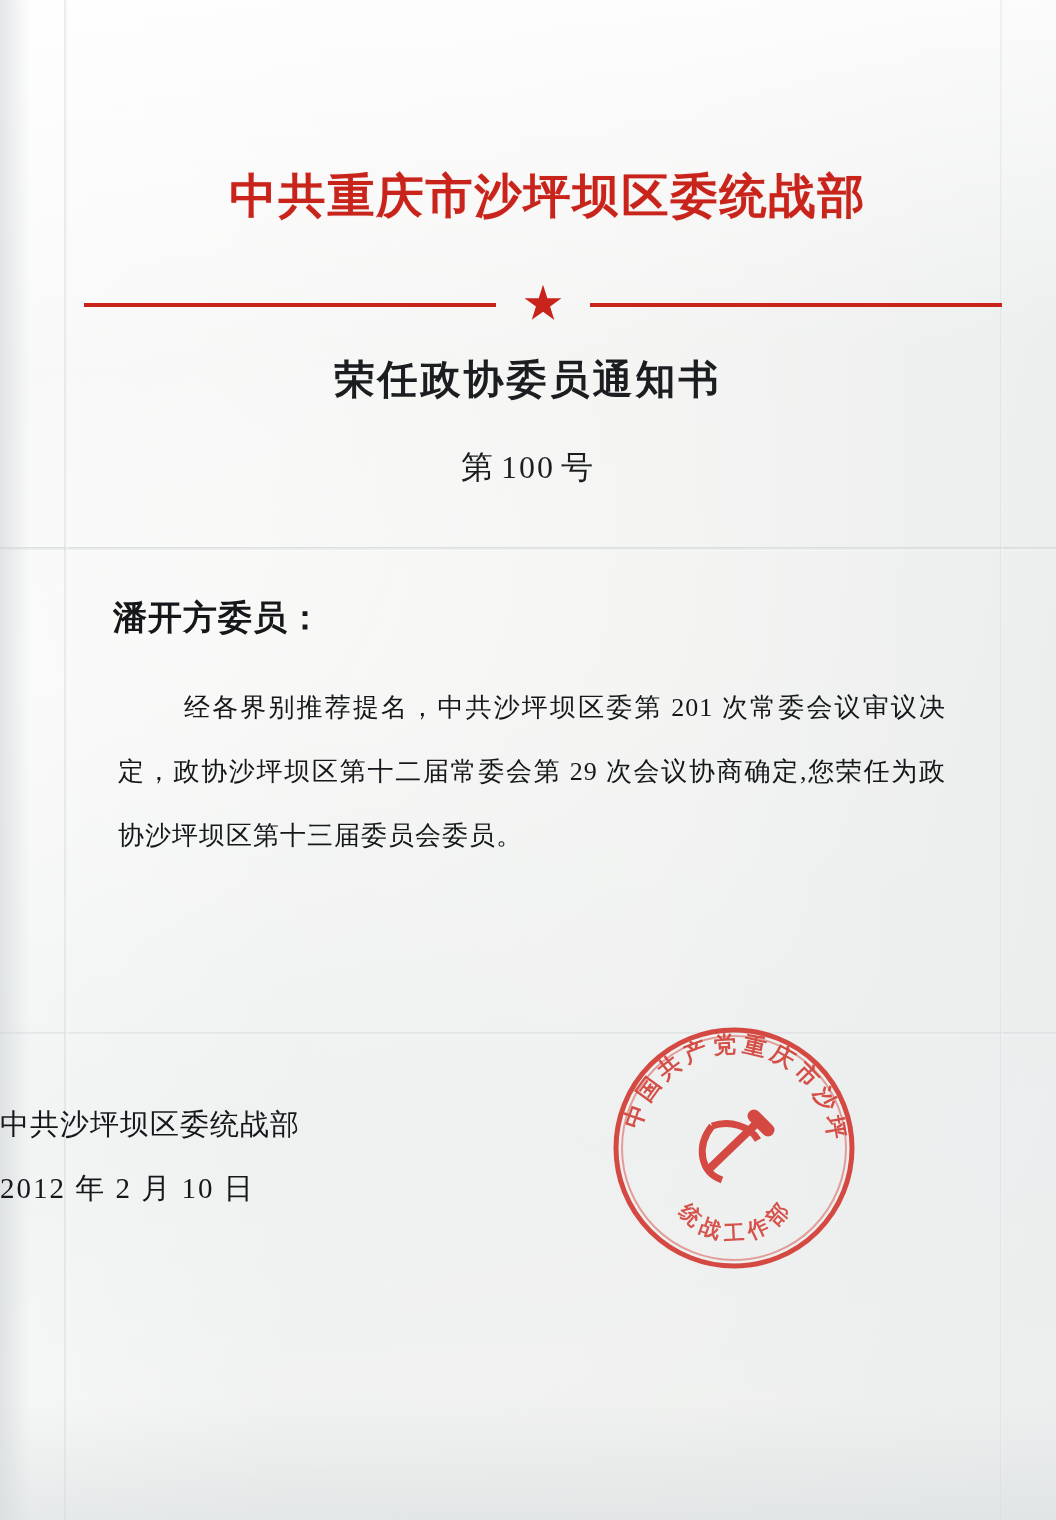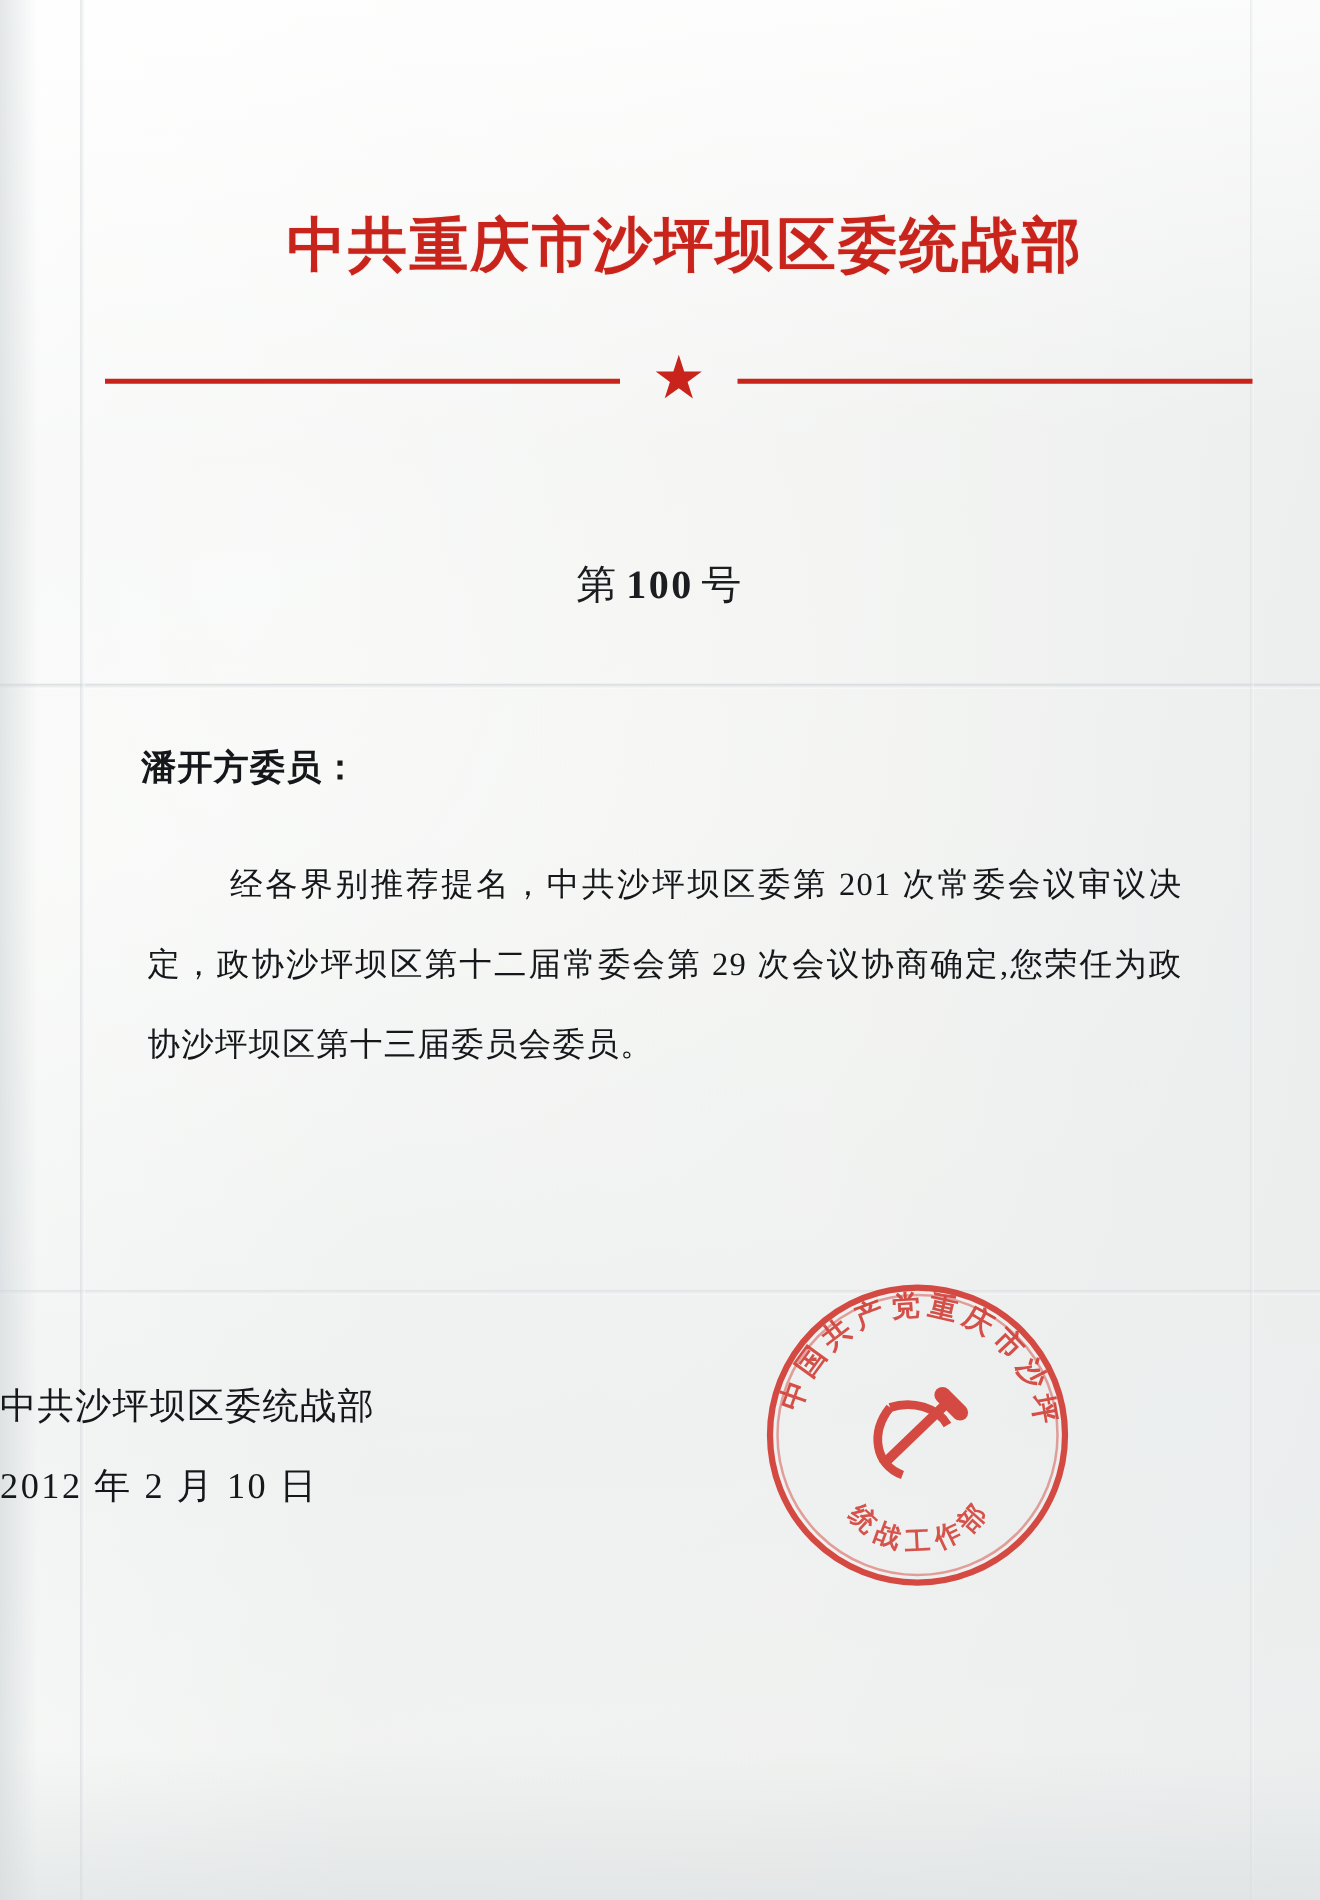--- a/index.html
+++ b/index.html
@@ -122,31 +122,30 @@
     left: 0;
     width: 100%;
     text-align: center;
     font-size: 32px;
     letter-spacing: 2px;
     color: #1b1d20;
   }
   .doc-number .num {
     font-family: "Liberation Serif", serif;
     padding: 0 6px;
-    font-weight: bold;
   }
 
   
   .salutation {
     position: absolute;
     top: 595px;
     left: 113px;
     font-family: "Liberation Sans", "DejaVu Sans", sans-serif;
     font-weight: bold;
-    font-size: 28px;
+    font-size: 34px;
     letter-spacing: 1px;
     color: #15171a;
   }
 
   .body-text {
     position: absolute;
     top: 676px;
     left: 118px;
     width: 828px;
     font-size: 26px;
@@ -209,20 +208,21 @@
   <div class="letterhead">
     <div class="letterhead-title">中共重庆市沙坪坝区委统战部</div>
   </div>
 
   <div class="rule-wrap">
     <div class="rule-line left"></div>
     <div class="rule-line right"></div>
     <div class="rule-star">★</div>
   </div>
 
+  <div class="doc-title">荣任政协委员通知书</div>
 
   <div class="doc-number">
     <span>第</span><span class="num">100</span><span>号</span>
   </div>
 
   <div class="salutation">潘开方委员：</div>
 
   <div class="body-text">
     <p>经各界别推荐提名，中共沙坪坝区委第 201 次常委会议审议决定，政协沙坪坝区第十二届常委会第 29 次会议协商确定,您荣任为政协沙坪坝区第十三届委员会委员。</p>
   </div>

